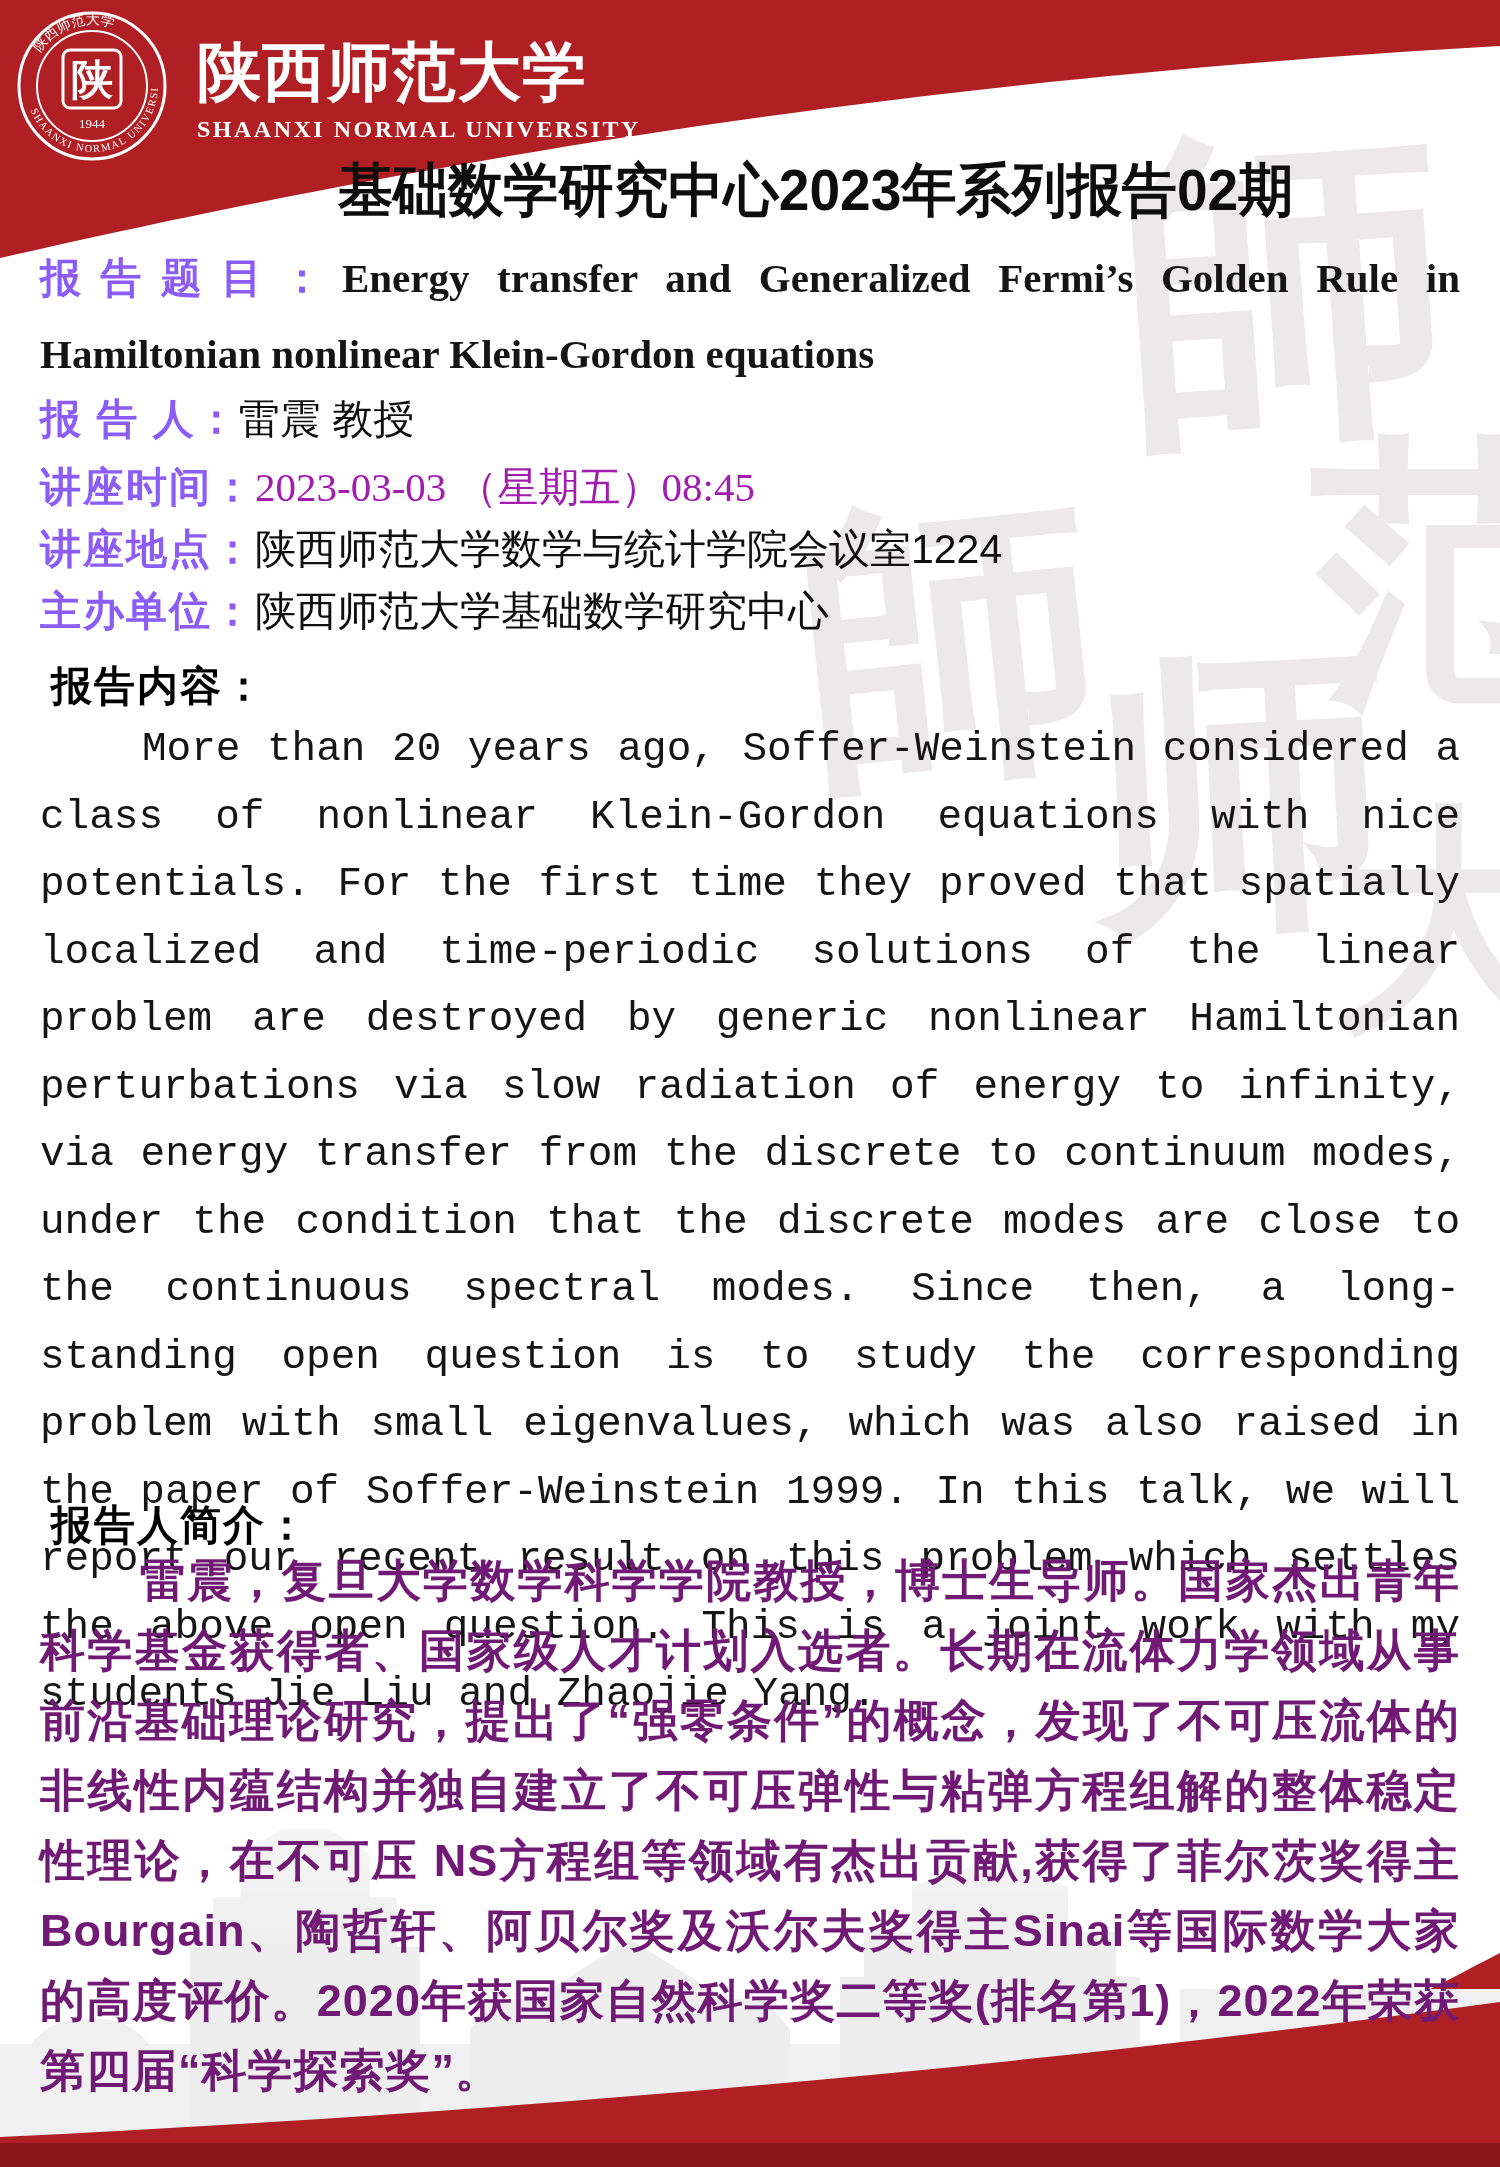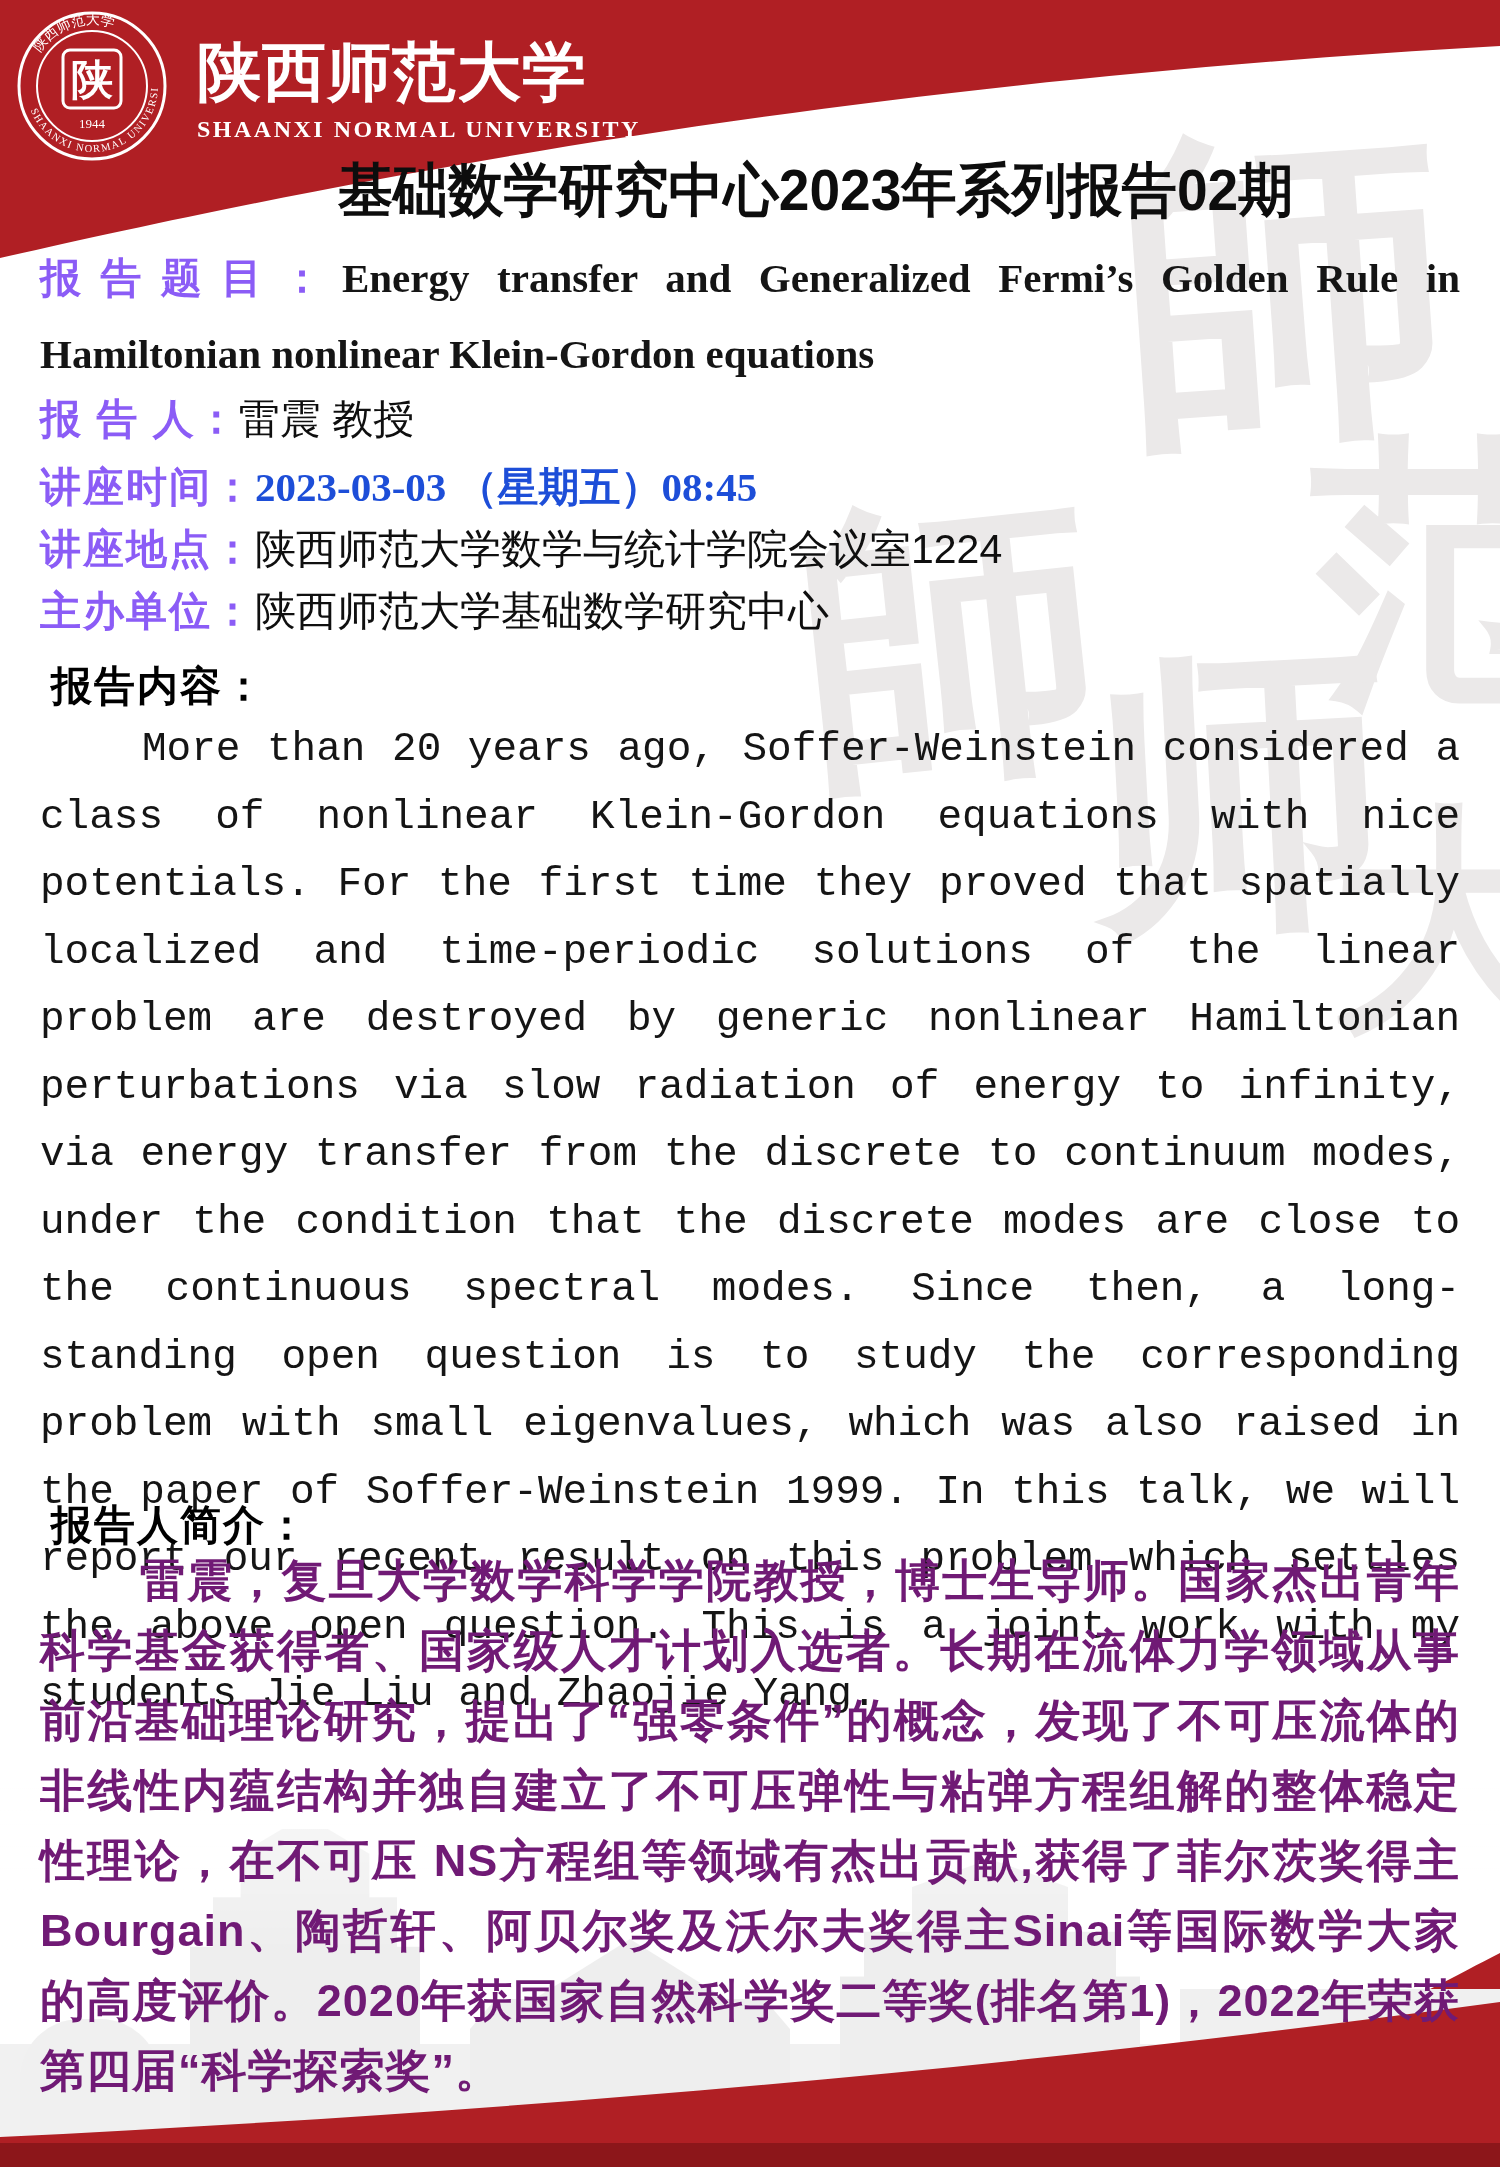--- a/index.html
+++ b/index.html
@@ -43,21 +43,21 @@
     letter-spacing:2.5px;white-space:nowrap;margin-top:2px;}
   
   .title{position:absolute;left:338px;top:152px;margin:0;z-index:2;font-size:58px;font-weight:900;
     white-space:nowrap;transform:scaleX(.95);transform-origin:left top;color:#0d0d0d;
     font-family:"Liberation Sans","DejaVu Sans",sans-serif;}
   
   .row{position:absolute;left:40px;width:1420px;margin:0;z-index:2;font-size:41px;}
   .lbl{font-weight:800;color:#8b5cf6;letter-spacing:2px;}
   .val{font-weight:500;color:#0f0f0f;margin-top:40px;}
   .val-en{font-family:"Liberation Serif",serif;font-weight:700;color:#151515;}
-  .val-serif{font-family:"Liberation Serif",serif;font-weight:700;color:#1d4ed8;}
+  .val-serif{font-family:"Liberation Serif",serif;font-weight:400;color:#a21caf;}
   .row-title{top:240px;line-height:76px;text-align:justify;}
   .row-speaker{top:392px;}
   .row-time{top:460px;}
   .row-place{top:522px;}
   .row-host{top:584px;}
   .row-abshead{top:648px;}
   .heading{position:absolute;left:40px;margin:11px;z-index:2;font-size:41px;font-weight:800;
     letter-spacing:2px;color:#000;}
   
   .abstract{position:absolute;left:40px;top:716px;width:1420px;margin:0;z-index:2;

